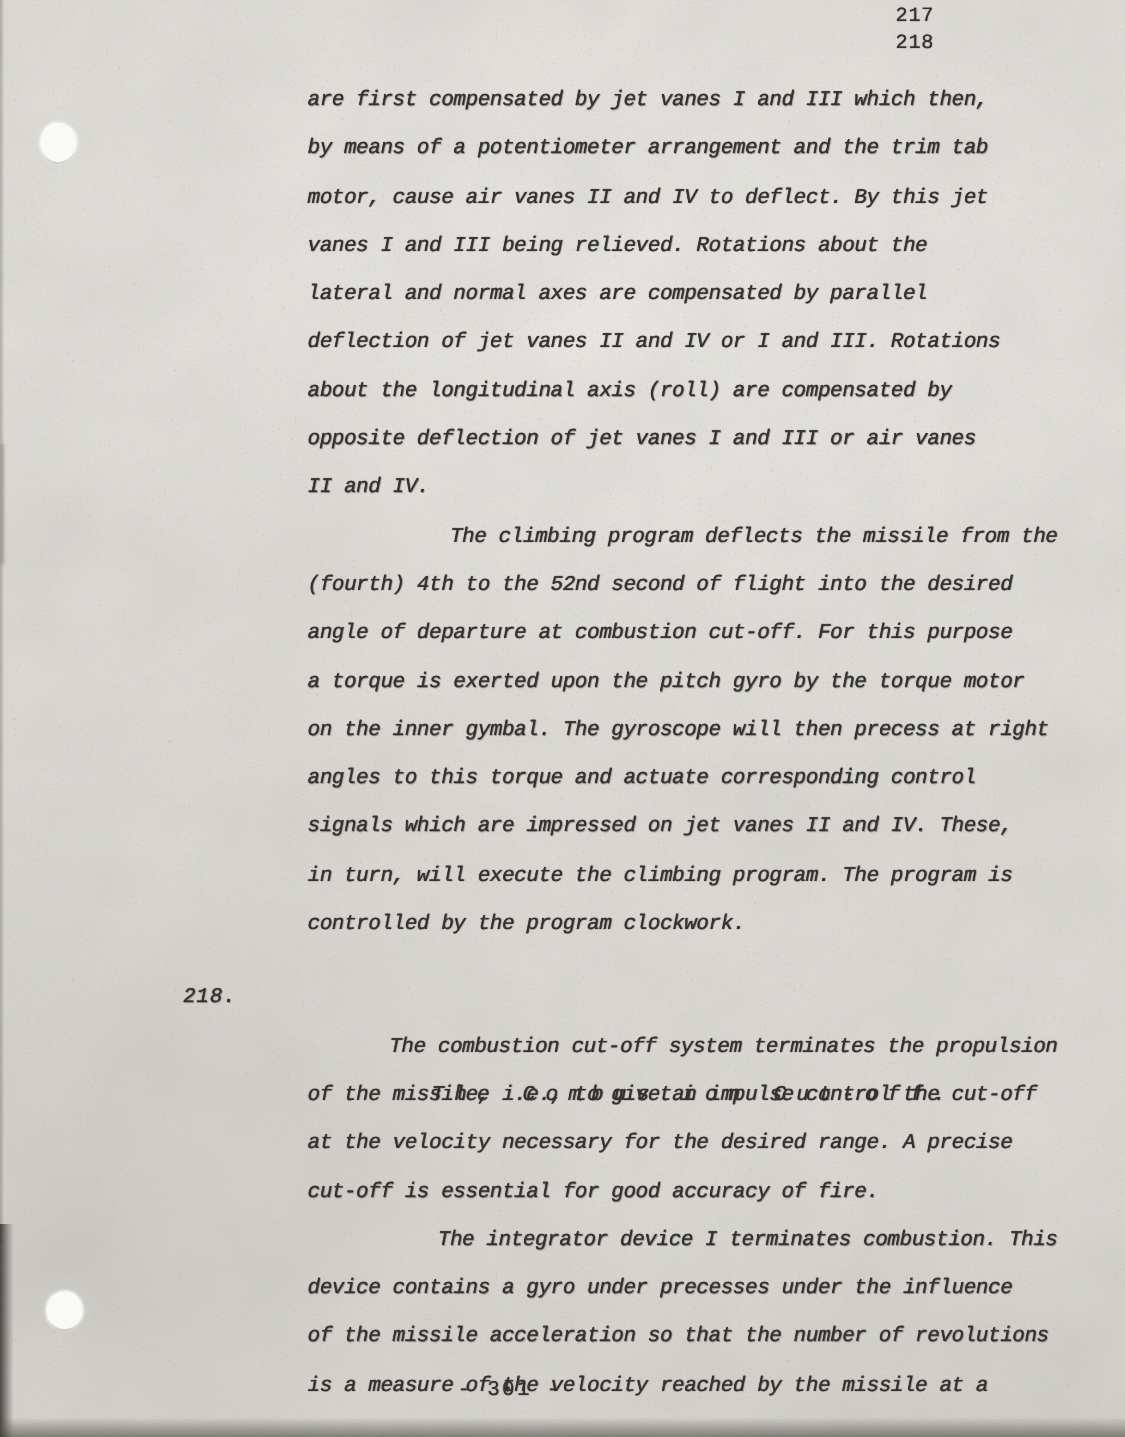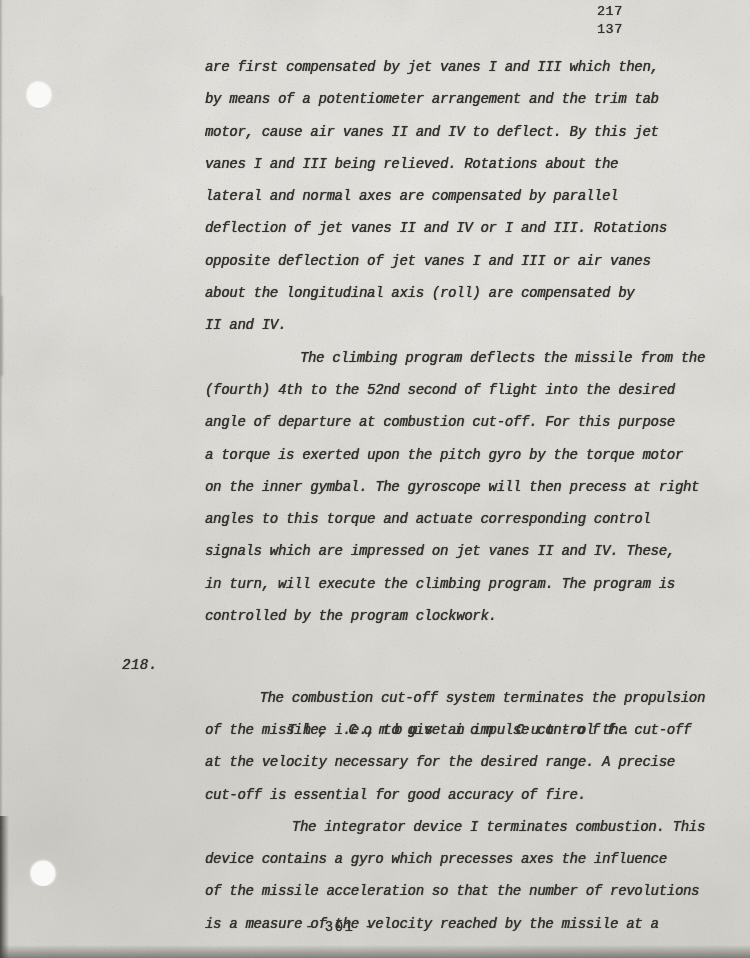--- a/index.html
+++ b/index.html
@@ -152,32 +152,32 @@
 
   <div class="edge-left-faint"></div>
   <div class="smudge-left"></div>
   <div class="edge-left-dark"></div>
   <div class="edge-bottom"></div>
   <div class="hole hole-top"></div>
   <div class="hole hole-bottom"></div>
 
   <div class="corner-numbers">
     <div>217</div>
-    <div>137</div>
+    <div>218</div>
   </div>
 
   <div class="text-col">
     <div class="line">are first compensated by jet vanes I and III which then,</div>
     <div class="line">by means of a potentiometer arrangement and the trim tab</div>
     <div class="line">motor, cause air vanes II and IV to deflect. By this jet</div>
     <div class="line">vanes I and III being relieved. Rotations about the</div>
     <div class="line">lateral and normal axes are compensated by parallel</div>
     <div class="line">deflection of jet vanes II and IV or I and III. Rotations</div>
+    <div class="line">about the longitudinal axis (roll) are compensated by</div>
     <div class="line">opposite deflection of jet vanes I and III or air vanes</div>
-    <div class="line">about the longitudinal axis (roll) are compensated by</div>
     <div class="line">II and IV.</div>
     <div class="line indent">The climbing program deflects the missile from the</div>
     <div class="line">(fourth) 4th to the 52nd second of flight into the desired</div>
     <div class="line">angle of departure at combustion cut-off. For this purpose</div>
     <div class="line">a torque is exerted upon the pitch gyro by the torque motor</div>
     <div class="line">on the inner gymbal. The gyroscope will then precess at right</div>
     <div class="line">angles to this torque and actuate corresponding control</div>
     <div class="line">signals which are impressed on jet vanes II and IV. These,</div>
     <div class="line">in turn, will execute the climbing program. The program is</div>
     <div class="line">controlled by the program clockwork.</div>
@@ -185,20 +185,20 @@
     <div class="line heading-line">
       <span class="sec-num">218.</span>
       <span class="sec-title">The Combustion Cut-off.</span>
     </div>
 
     <div class="line indent">The combustion cut-off system terminates the propulsion</div>
     <div class="line">of the missile, i.e., to give an impulse control the cut-off</div>
     <div class="line">at the velocity necessary for the desired range. A precise</div>
     <div class="line">cut-off is essential for good accuracy of fire.</div>
     <div class="line indent">The integrator device I terminates combustion. This</div>
-    <div class="line">device contains a gyro which precesses axes the influence</div>
+    <div class="line">device contains a gyro under precesses under the influence</div>
     <div class="line">of the missile acceleration so that the number of revolutions</div>
     <div class="line">is a measure of the velocity reached by the missile at a</div>
   </div>
 
   <div class="footer">- 301 -</div>
 
 </div>
 
 </body></html>

